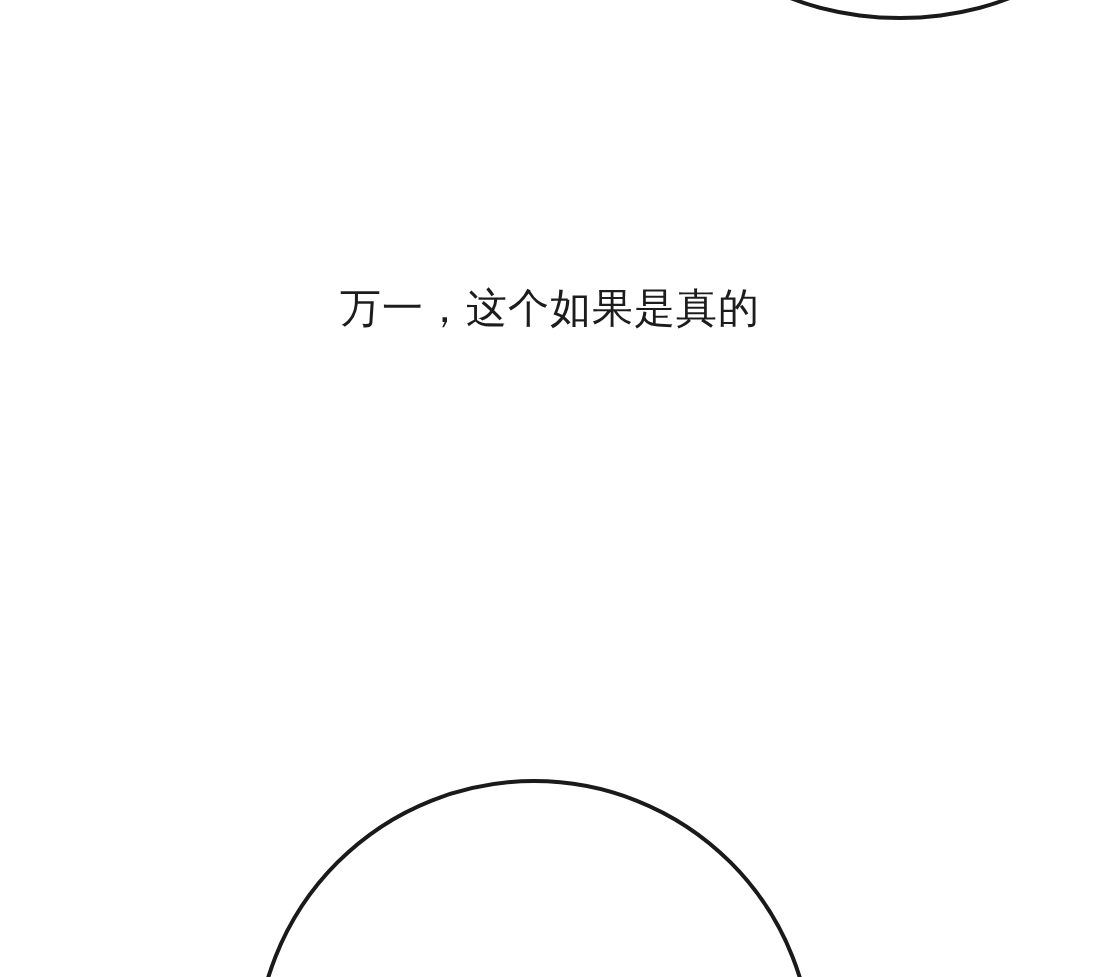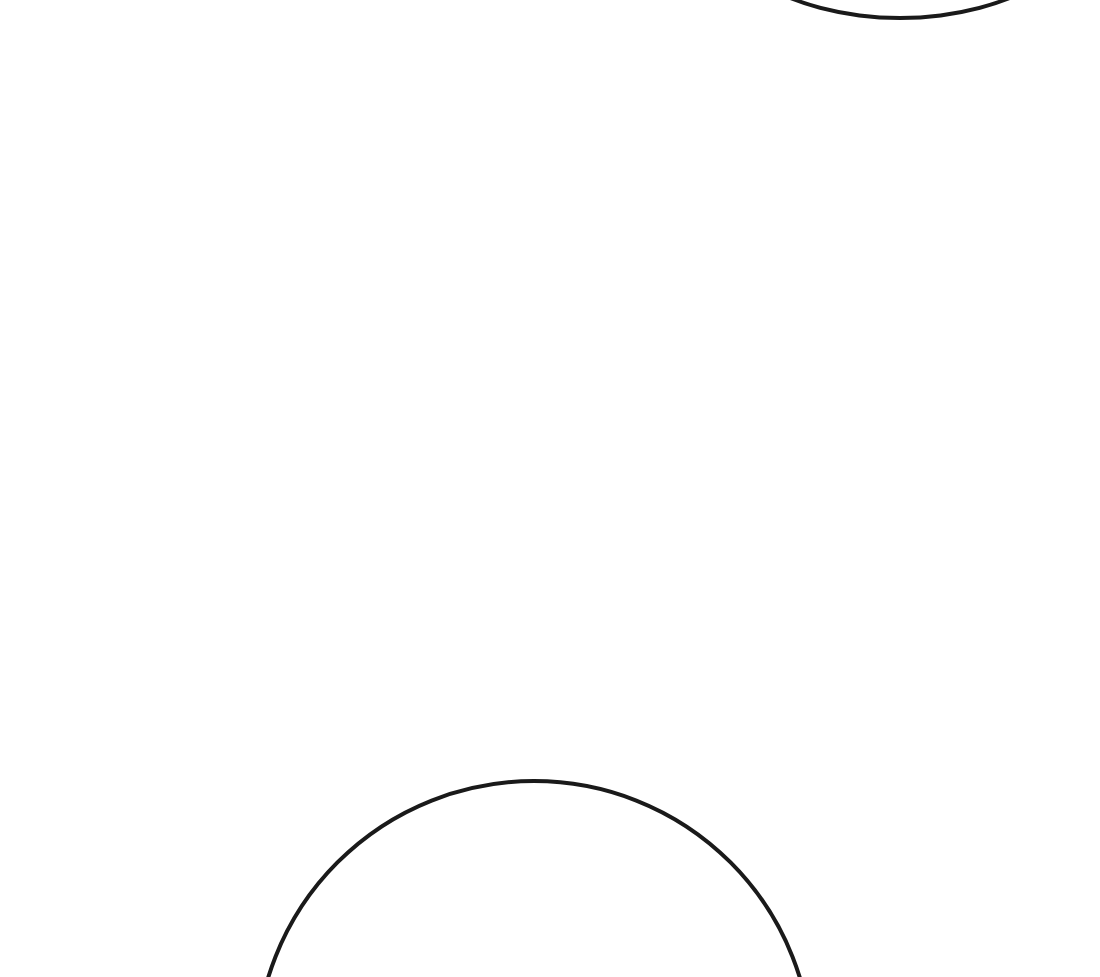--- a/index.html
+++ b/index.html
@@ -71,16 +71,17 @@
 </style>
 </head>
 <body>
 
 <div class="page">
 
   <div class="arc-top"></div>
 
   <div class="bubble"></div>
 
+  <div class="dialogue">万一，这个如果是真的</div>
 
   <div class="arc-bottom"></div>
 
 </div>
 
 </body></html>

